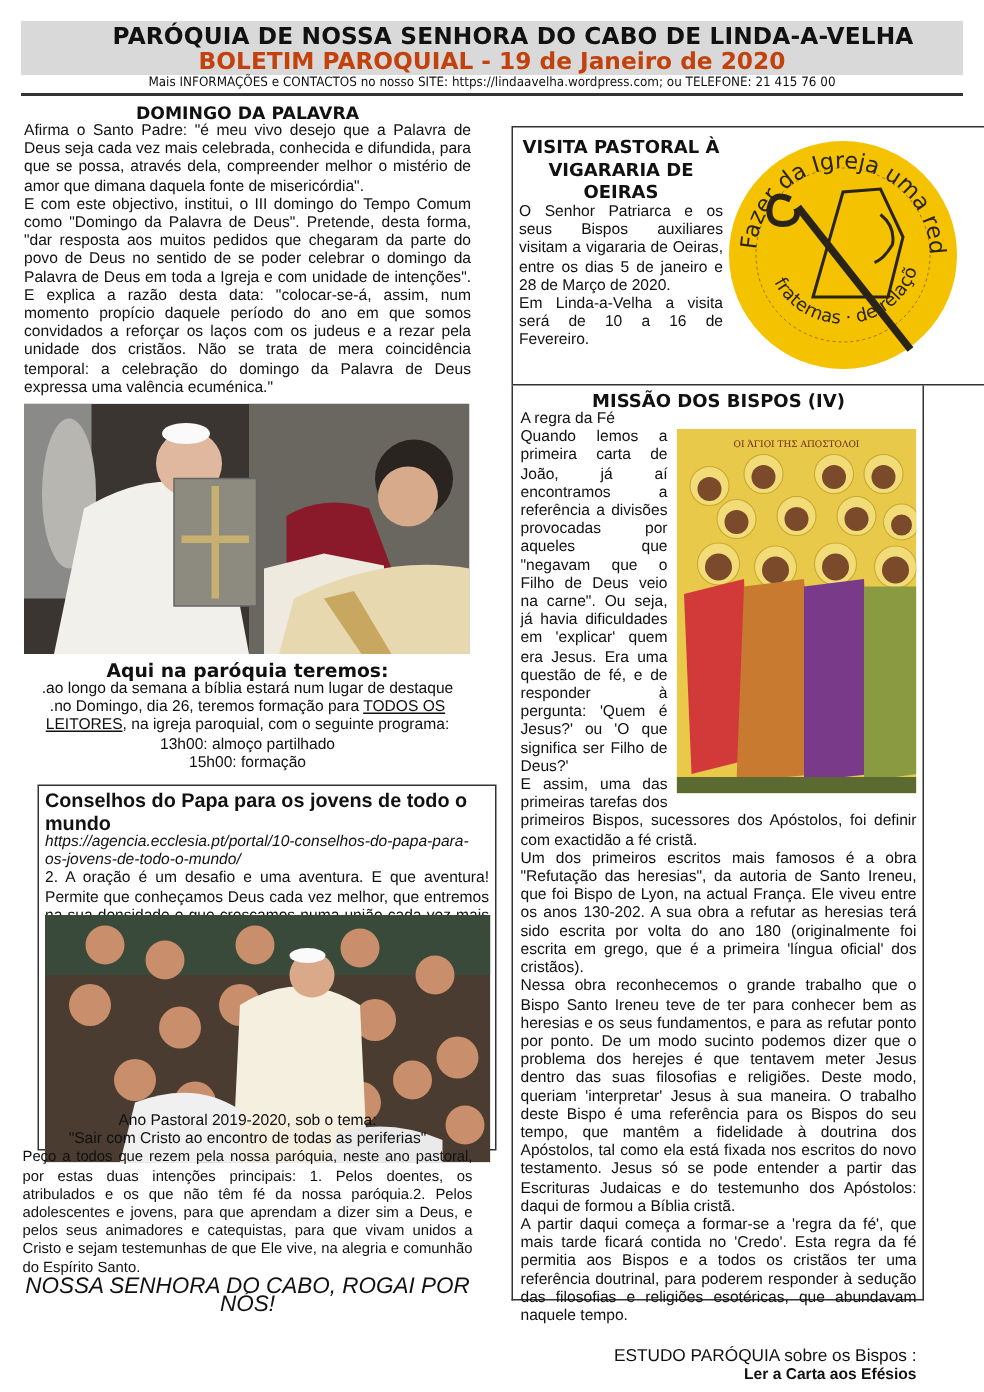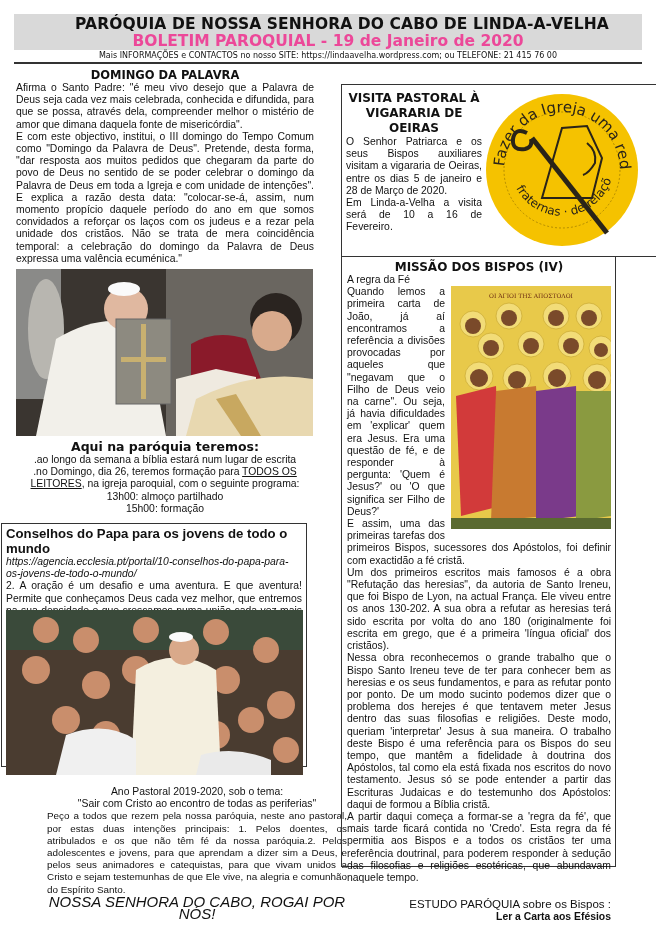--- a/index.html
+++ b/index.html
@@ -2,21 +2,21 @@
 <html><head>
 <meta charset="utf-8">
 <style>
   * { box-sizing: border-box; margin: 0; padding: 0; }
   html, body { width: 656px; height: 928px; background: #ffffff; overflow: hidden; }
   body { position: relative; font-family: "Liberation Sans", sans-serif; color: #111; }
 
   
   .masthead { position: absolute; left: 14px; top: 14px; width: 628px; height: 36px; background: #d9d9d9; }
   .mh-title { position: absolute; left: 14px; top: 16px; width: 656px; text-align: center; font-family: "DejaVu Sans", sans-serif; font-weight: bold; font-size: 15.5px; line-height: 17px; color: #111; letter-spacing: 0.1px; }
-  .mh-sub { position: absolute; left: 14px; top: 33px; width: 628px; text-align: center; font-family: "DejaVu Sans", sans-serif; font-weight: bold; font-size: 15.5px; line-height: 17px; color: #ec4899; }
+  .mh-sub { position: absolute; left: 14px; top: 33px; width: 628px; text-align: center; font-family: "DejaVu Sans", sans-serif; font-weight: bold; font-size: 15.5px; line-height: 17px; color: #c2410c; }
   .mh-contact { position: absolute; left: 14px; top: 50px; width: 628px; text-align: center; font-family: "DejaVu Sans", sans-serif; font-size: 8.6px; line-height: 11px; color: #111; transform: scaleX(0.93); }
   .mh-rule { position: absolute; left: 14px; top: 62px; width: 628px; height: 2px; background: #333; }
 
   
   .txt { font-size: 10.4px; line-height: 12.2px; text-align: justify; }
   .ctr { text-align: center; }
   .heavy { font-family: "DejaVu Sans", sans-serif; font-weight: 900; }
 
   
   .col-l { position: absolute; left: 16px; width: 298px; }
@@ -67,27 +67,27 @@
     <path d="M160,110 L200,100 L240,108 L240,167 L160,167 Z" fill="#efeae0"></path>
     <circle cx="260" cy="50" r="26" fill="#2a2420"></circle>
     <circle cx="256" cy="62" r="20" fill="#d8aa8c"></circle>
     <path d="M180,130 Q240,100 297,110 L297,167 L170,167 Z" fill="#e8d8b0"></path>
     <path d="M200,130 L225,167 L245,167 L220,125 Z" fill="#c8a860"></path>
   </svg>
 </div>
 
 <div class="col-l" style="top:440px;">
   <div class="sec-title heavy" style="font-size:12.5px;">Aqui na paróquia teremos:</div>
-  <p class="txt ctr">.ao longo da semana a bíblia estará num lugar de escrita</p>
+  <p class="txt ctr">.ao longo da semana a bíblia estará num lugar de destaque</p>
   <p class="txt ctr"><span>.no Domingo, dia 26, teremos formação para </span><span class="u">TODOS OS LEITORES</span><span>, na igreja paroquial, com o seguinte programa:</span></p>
   <p class="txt ctr">13h00: almoço partilhado</p>
   <p class="txt ctr">15h00: formação</p>
 </div>
 
-<div class="box" style="left:1px; top:523px; width:306px; height:244px;">
+<div class="box" style="left:25px; top:523px; width:306px; height:244px;">
   <div style="padding:2px 4px 0 4px;">
     <div class="box-title">Conselhos do Papa para os jovens de todo o mundo</div>
     <p class="url">https://agencia.ecclesia.pt/portal/10-conselhos-do-papa-para-os-jovens-de-todo-o-mundo/</p>
     <p class="txt">2. A oração é um desafio e uma aventura. E que aventura! Permite que conheçamos Deus cada vez melhor, que entremos na sua densidade e que cresçamos numa união cada vez mais forte.</p>
   </div>
   <div class="photo" style="left:4px; top:86px; width:297px; height:165px;">
     <svg viewBox="0 0 297 165" preserveAspectRatio="none">
       <rect width="297" height="165" fill="#4a3c30"></rect>
       <rect x="0" y="0" width="297" height="40" fill="#3a4a3a"></rect>
       <g fill="#c98e6c">
@@ -112,21 +112,21 @@
       </g>
       <path d="M130,60 Q170,35 210,60 L215,165 L125,165 Z" fill="#f4efdf"></path>
       <circle cx="178" cy="40" r="15" fill="#d9a98a"></circle>
       <ellipse cx="175" cy="27" rx="12" ry="5" fill="#fafafa"></ellipse>
       <path d="M60,125 Q100,110 130,130 L130,165 L50,165 Z" fill="#f0f0f0"></path>
       <path d="M195,145 Q230,135 265,150 L265,165 L190,165 Z" fill="#eaeaea"></path>
     </svg>
   </div>
 </div>
 
-<div class="col-l" style="top:786px; left:15px; width:300px;margin-left:32px;">
+<div class="col-l" style="top:742px; left:15px; width:300px;">
   <div class="ctr b" style="font-size:10.4px; line-height:12.2px;">Ano Pastoral 2019-2020, sob o tema:</div>
   <div class="ctr b" style="font-size:10.4px; line-height:12.2px;">"Sair com Cristo ao encontro de todas as periferias"</div>
   <p class="txt" style="font-size:9.9px;">Peço a todos que rezem pela nossa paróquia, neste ano pastoral, por estas duas intenções principais: 1. Pelos doentes, os atribulados e os que não têm fé da nossa paróquia.2. Pelos adolescentes e jovens, para que aprendam a dizer sim a Deus, e pelos seus animadores e catequistas, para que vivam unidos a Cristo e sejam testemunhas de que Ele vive, na alegria e comunhão do Espírito Santo.</p>
   <div class="ctr b" style="font-style:italic; font-size:15px; line-height:12.2px;text-align:center;">NOSSA SENHORA DO CABO, ROGAI POR NÓS!</div>
 </div>
 
 <div class="box" style="left:341px; top:84px; width:343px; height:173px;">
   <div style="position:absolute; left:4px; top:6px; width:136px;">
     <div class="visit-title">VISITA PASTORAL À VIGARARIA DE OEIRAS</div>
     <p class="txt">O Senhor Patriarca e os seus Bispos auxiliares visitam a vigararia de  Oeiras, entre os dias 5 de janeiro e 28 de Março de 2020.</p>

